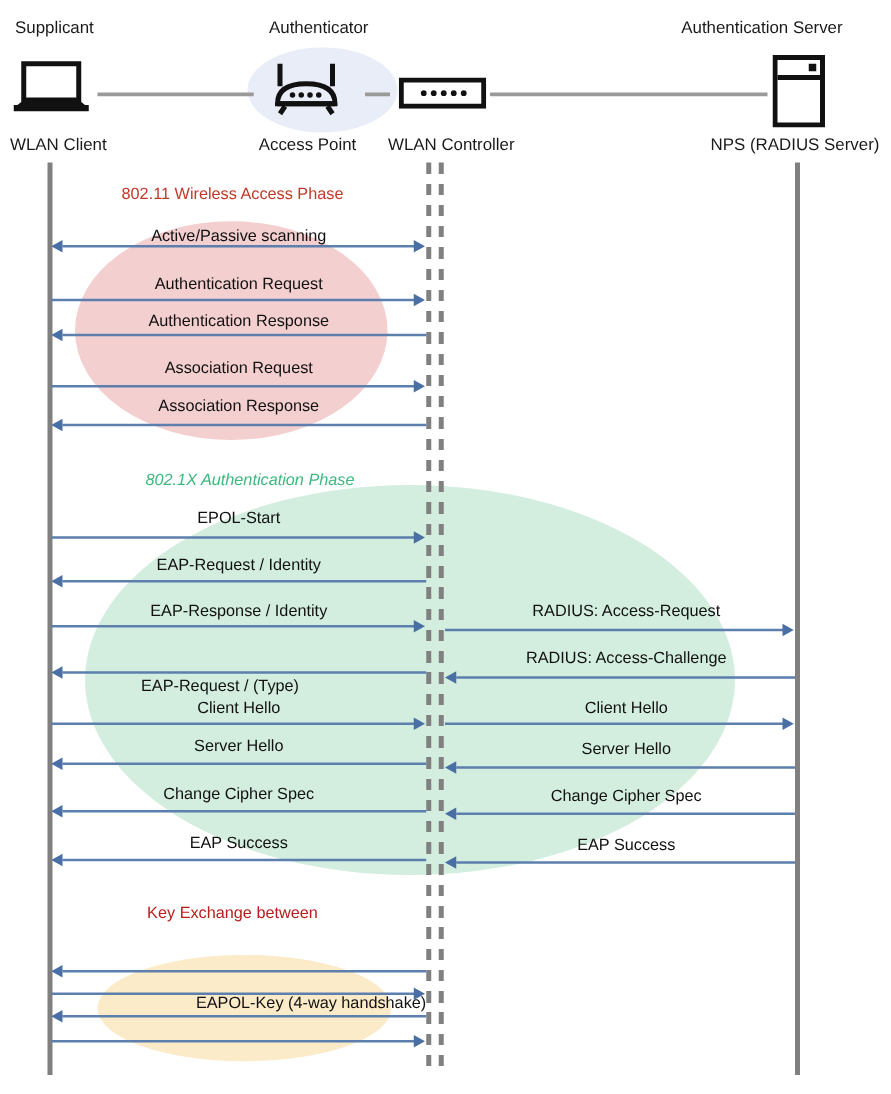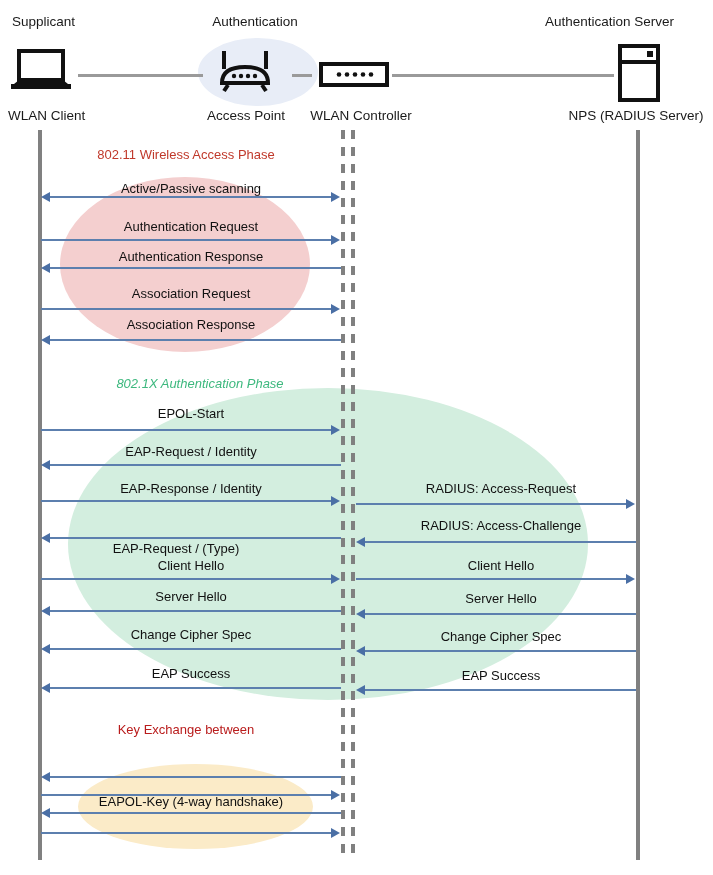--- a/index.html
+++ b/index.html
@@ -72,21 +72,21 @@
   }
 </style>
 </head>
 <body>
 
 <div id="stage">
 
   <div class="auth-blob"></div>
 
   <div class="actor-title" style="left:0px;top:14px;width:92px;text-align:left;padding-left:12px;">Supplicant</div>
-  <div class="actor-title" style="left:195px;top:14px;width:120px;">Authentication</div>
+  <div class="actor-title" style="left:195px;top:14px;width:120px;">Authenticator</div>
   <div class="actor-title" style="left:545px;top:14px;width:190px;text-align:left;">Authentication Server</div>
 
   <div class="wire" style="left:78px;top:74px;width:125px;"></div>
   <div class="wire" style="left:292px;top:74px;width:20px;"></div>
   <div class="wire" style="left:392px;top:74px;width:222px;"></div>
 
   <div class="icon" style="left:10px;top:48px;">
     <svg width="62" height="46" viewBox="0 0 62 46">
       <rect x="9" y="3" width="44" height="29" fill="none" stroke="#111" stroke-width="4"></rect>
       <path d="M4 36 L58 36 L53 32 L9 32 Z" fill="#111"></path>
@@ -225,20 +225,20 @@
   <div class="phase-label two-line" style="left:86px;top:721px;width:200px;color:#b91c1c;">
     <div>Key Exchange between</div>
   </div>
 
   <div class="arrow-line" style="left:50px;top:776px;width:291px;"></div>
   <div class="arrow-head left" style="left:41px;top:772px;"></div>
 
   <div class="arrow-line" style="left:41px;top:794px;width:291px;"></div>
   <div class="arrow-head right" style="left:331px;top:790px;"></div>
 
-  <div class="msg-label" style="left:41px;top:794px;width:300px;">EAPOL-Key (4-way handshake)</div>
+  <div class="msg-label" style="left:41px;top:794px;width:300px;text-align:right;">EAPOL-Key (4-way handshake)</div>
   <div class="arrow-line" style="left:50px;top:812px;width:291px;"></div>
   <div class="arrow-head left" style="left:41px;top:808px;"></div>
 
   <div class="arrow-line" style="left:41px;top:832px;width:291px;"></div>
   <div class="arrow-head right" style="left:331px;top:828px;"></div>
 
 </div>
 
 </body></html>

